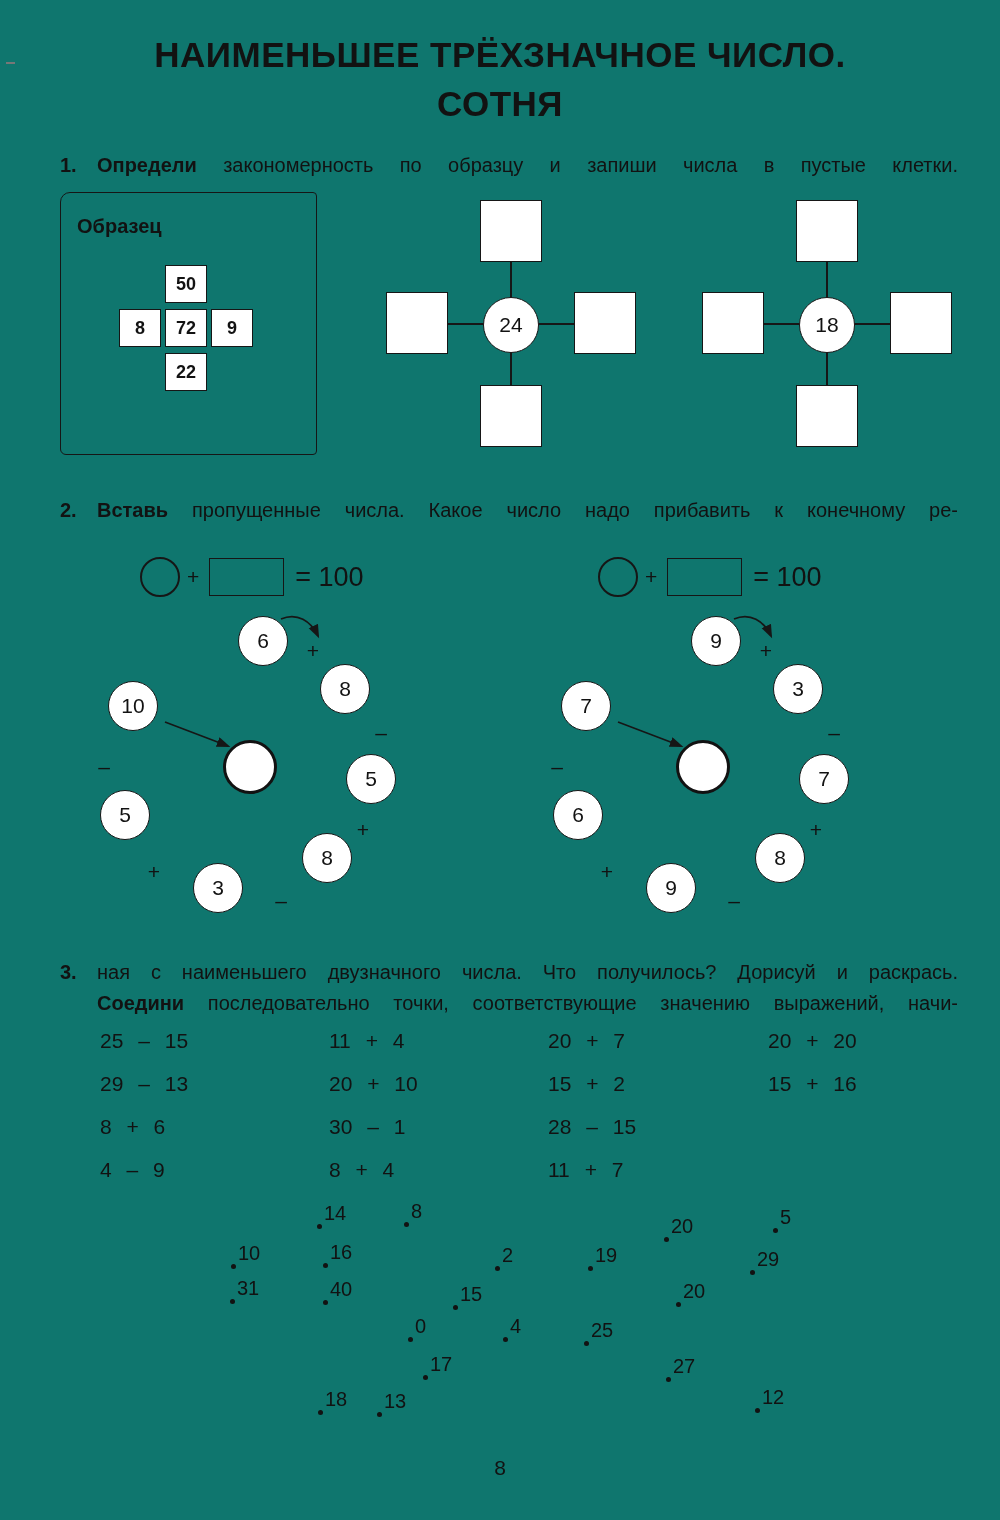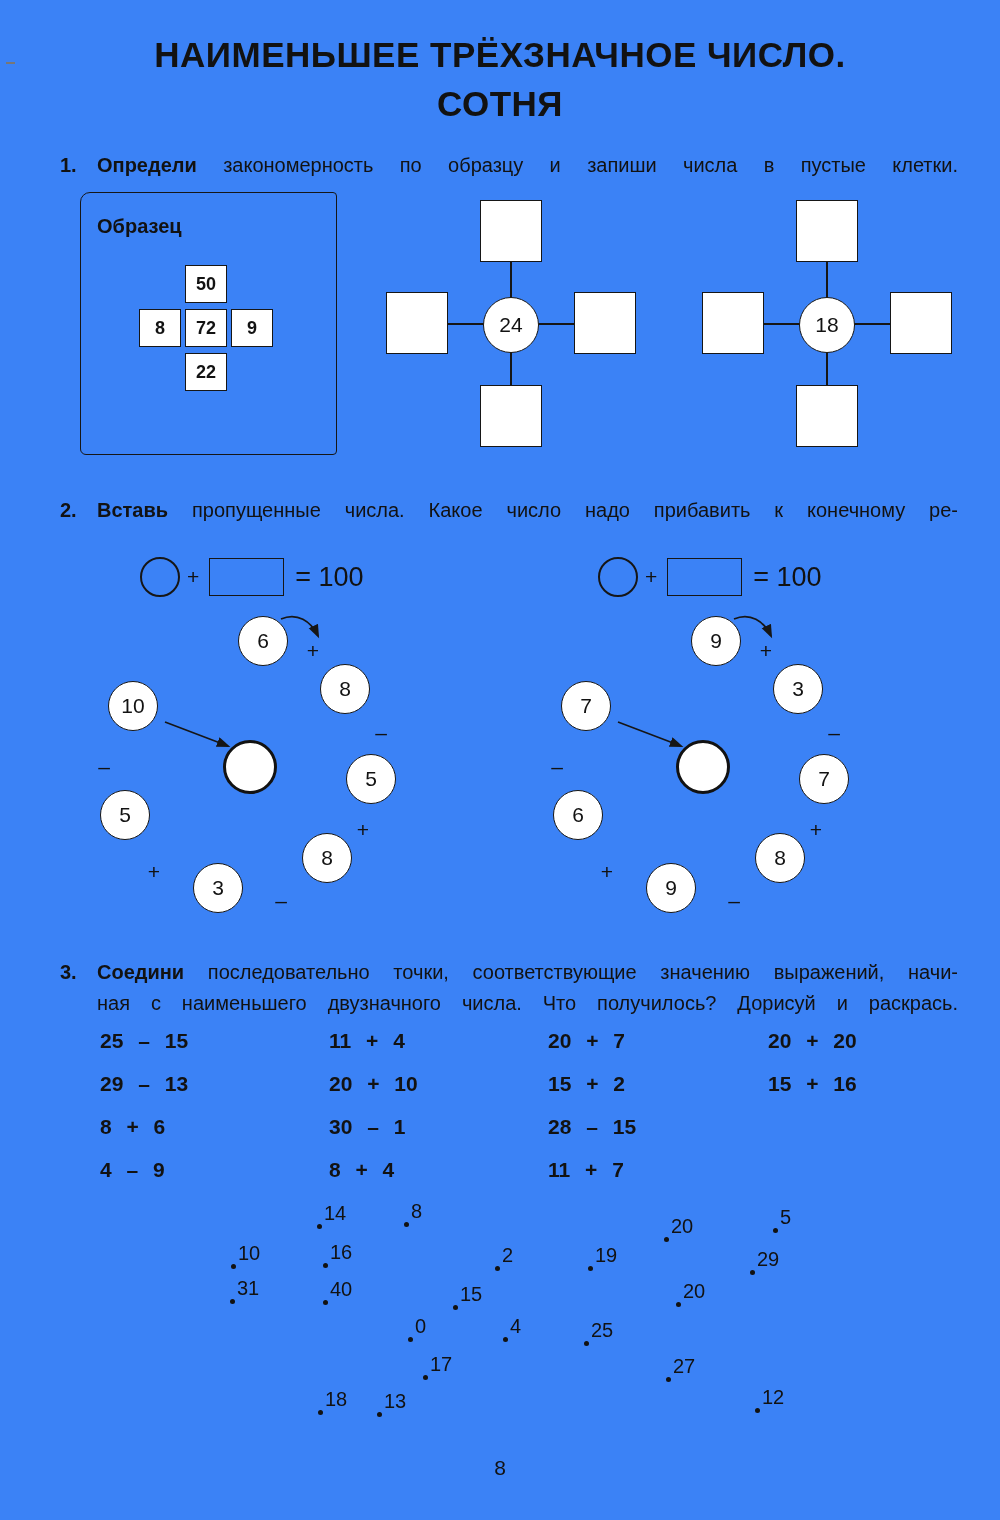--- a/index.html
+++ b/index.html
@@ -1,34 +1,34 @@
 <!DOCTYPE html>
 <html><head>
 <meta charset="utf-8">
 <style>
   * { margin:0; padding:0; box-sizing:border-box; }
   html,body { background:#ffffff; }
   body { font-family:"Liberation Sans", sans-serif; color:#121212; }
-  .page { position:relative; width:1000px; height:1520px; background:#3b82f6; overflow:hidden; }
+  .page { position:relative; width:1000px; height:1520px; background:#0f766e; overflow:hidden; }
 
   .artifact { position:absolute; left:6px; top:62px; width:9px; height:2px; background:#777; }
 
   .title { position:absolute; left:0; right:0; top:30px; text-align:center;
            font-size:35px; font-weight:700; line-height:49px; letter-spacing:.5px; }
 
   
   .task { position:absolute; left:60px; width:898px; display:flex; }
   .task-num { flex:none; width:37px; font-weight:700; font-size:20px; line-height:31px; }
   .task-text { flex:1; font-size:20px; line-height:31px; }
   .jline { text-align:justify; text-align-last:justify; }
   .nline { text-align:left; }
   .task-text b { font-weight:700; }
 
   
-  .sample-box { position:absolute; left:80px; top:192px; width:257px; height:263px;
+  .sample-box { position:absolute; left:60px; top:192px; width:257px; height:263px;
                 border:1.7px solid #161616; border-radius:10px 4px 4px 6px; }
   .sample-title { position:absolute; left:16px; top:22px; font-size:20px; font-weight:700; }
   .sbox { position:absolute; width:42px; height:38px; border:1.6px solid #161616;
           display:flex; align-items:center; justify-content:center;
           font-size:18px; font-weight:700; background:#fff; }
 
   
   .cross { position:absolute; width:250px; height:247px; }
   .csq { position:absolute; width:62px; height:62px; border:1.7px solid #161616; background:#fff; }
   .cline { position:absolute; background:#161616; }
@@ -51,21 +51,21 @@
   .ncircle { position:absolute; width:50px; height:50px; border:1.5px solid #161616;
              border-radius:50%; background:#fff; display:flex; align-items:center;
              justify-content:center; font-size:21px; }
   .center-circle { position:absolute; width:54px; height:54px; border:3px solid #121212;
              border-radius:50%; background:#fff; }
   .sign { position:absolute; font-size:21px; transform:translate(-50%,-50%); }
   .arrow { stroke:#161616; stroke-width:1.7; fill:none; }
 
   
   .expr-area { position:absolute; left:0; top:1026px; width:1000px; height:185px; }
-  .expr-col { position:absolute; top:0; display:flex; flex-direction:column; gap:13px;font-weight:bold; }
+  .expr-col { position:absolute; top:0; display:flex; flex-direction:column; gap:13px; }
   .expr { font-size:21px; line-height:30px; word-spacing:9px; white-space:nowrap; }
 
   
   .dot-field { position:absolute; left:0; top:0; width:1000px; height:1520px; }
   .dot-item { position:absolute; }
   .dot { position:absolute; left:-2px; top:-2px; width:5px; height:5px;
          background:#121212; border-radius:50%; }
   .dot-label { position:absolute; left:5px; top:-24px; font-size:20px; white-space:nowrap; }
 
   .page-num { position:absolute; left:0; right:0; top:1456px; text-align:center; font-size:21px; }
@@ -191,22 +191,22 @@
     <span class="sign" style="left:289px; top:121px">–</span>
     <span class="sign" style="left:271px; top:218px">+</span>
     <span class="sign" style="left:189px; top:289px">–</span>
     <span class="sign" style="left:62px;  top:260px">+</span>
     <span class="sign" style="left:12px;  top:155px">–</span>
   </div>
 
   <div class="task" style="top:957px">
     <div class="task-num">3.</div>
     <div class="task-text">
+      <div class="jline">ная с наименьшего двузначного числа. Что получилось? Дорисуй и раскрась.</div>
       <div class="jline"><b>Соедини</b> <span>последовательно точки, соответствующие значению выражений, начи-</span></div>
-      <div class="jline">ная с наименьшего двузначного числа. Что получилось? Дорисуй и раскрась.</div>
     </div>
   </div>
 
   <div class="expr-area">
     <div class="expr-col" style="left:100px">
       <div class="expr">25 – 15</div>
       <div class="expr">29 – 13</div>
       <div class="expr">8 + 6</div>
       <div class="expr">4 – 9</div>
     </div>

